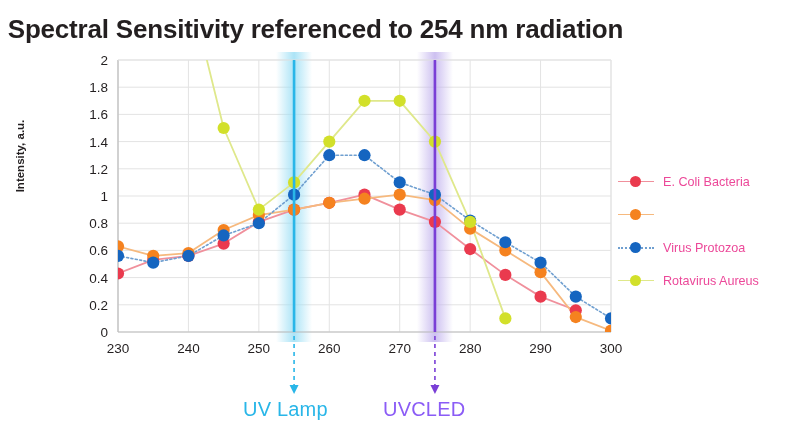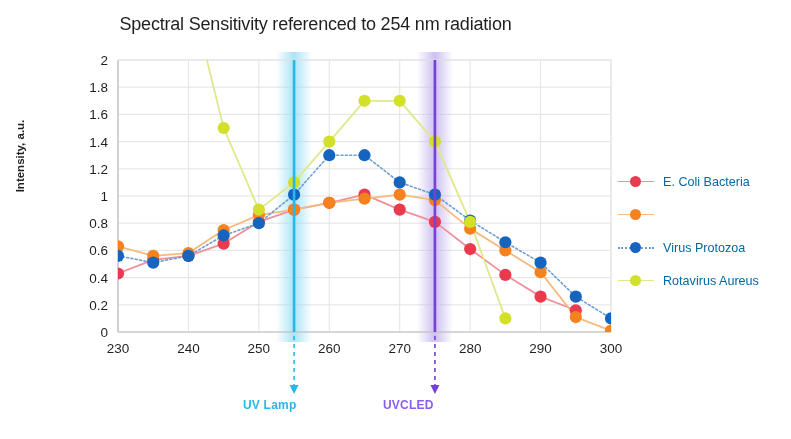--- a/index.html
+++ b/index.html
@@ -18,22 +18,22 @@
   #root {
     position: absolute;
     inset: 0;
   }
   .chart-title {
     position: absolute;
     left: 0;
     top: 14px;
     width: 600px;
     text-align: center;
-    font-size: 18px;
-    font-weight: 400;
+    font-size: 26px;
+    font-weight: 700;
     letter-spacing: -0.2px;
     color: #231f20;
     white-space: nowrap;
   }
   .ylabel {
     position: absolute;
     left: -40px;
     top: 150px;
     width: 120px;
     text-align: center;
@@ -76,28 +76,28 @@
     position: absolute;
     left: 12px;
     top: 1.5px;
     width: 11px;
     height: 11px;
     border-radius: 50%;
   }
   .legend-label {
     font-size: 12.6px;
     font-weight: 500;
-    color: #0369a1;
+    color: #ec4899;
     margin-left: 9px;
     white-space: nowrap;
   }
   .marker-label {
     position: absolute;
-    font-size: 12px;
-    font-weight: 700;
+    font-size: 20px;
+    font-weight: 400;
     letter-spacing: 0.2px;
     white-space: nowrap;
   }
   #uv-lamp-label { left: 243px; top: 398px; color: #29b6e8; }
   #uvcled-label  { left: 383px; top: 398px; color: #8b5cf6; }
   .tick-text {
     font-size: 13.5px;
     fill: #231f20;
     font-family: "Liberation Sans", sans-serif;
   }

